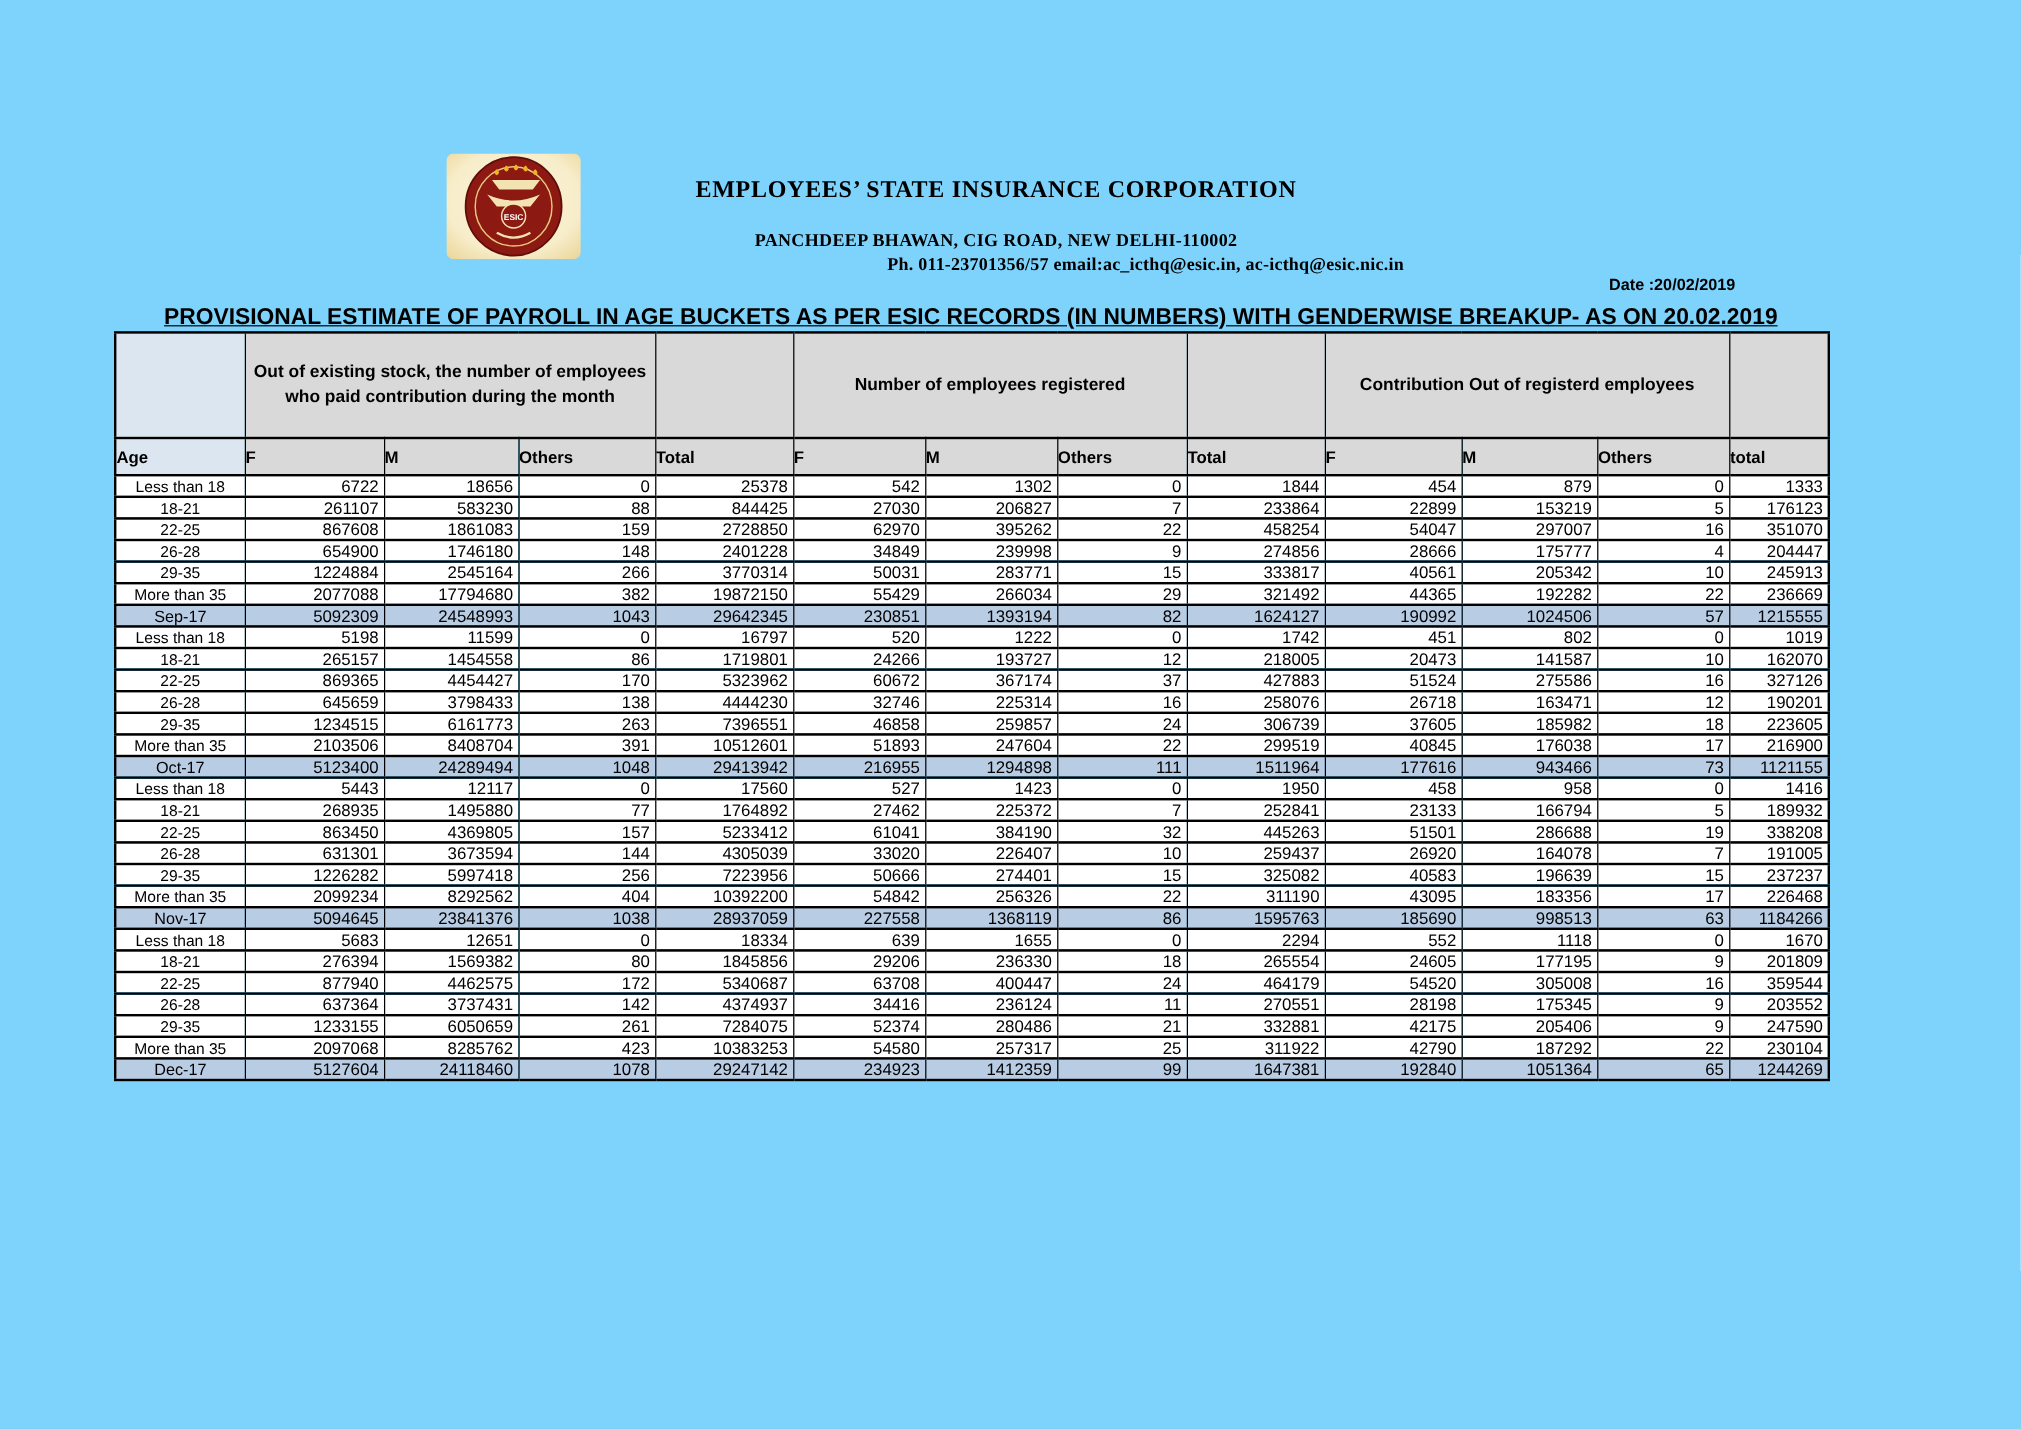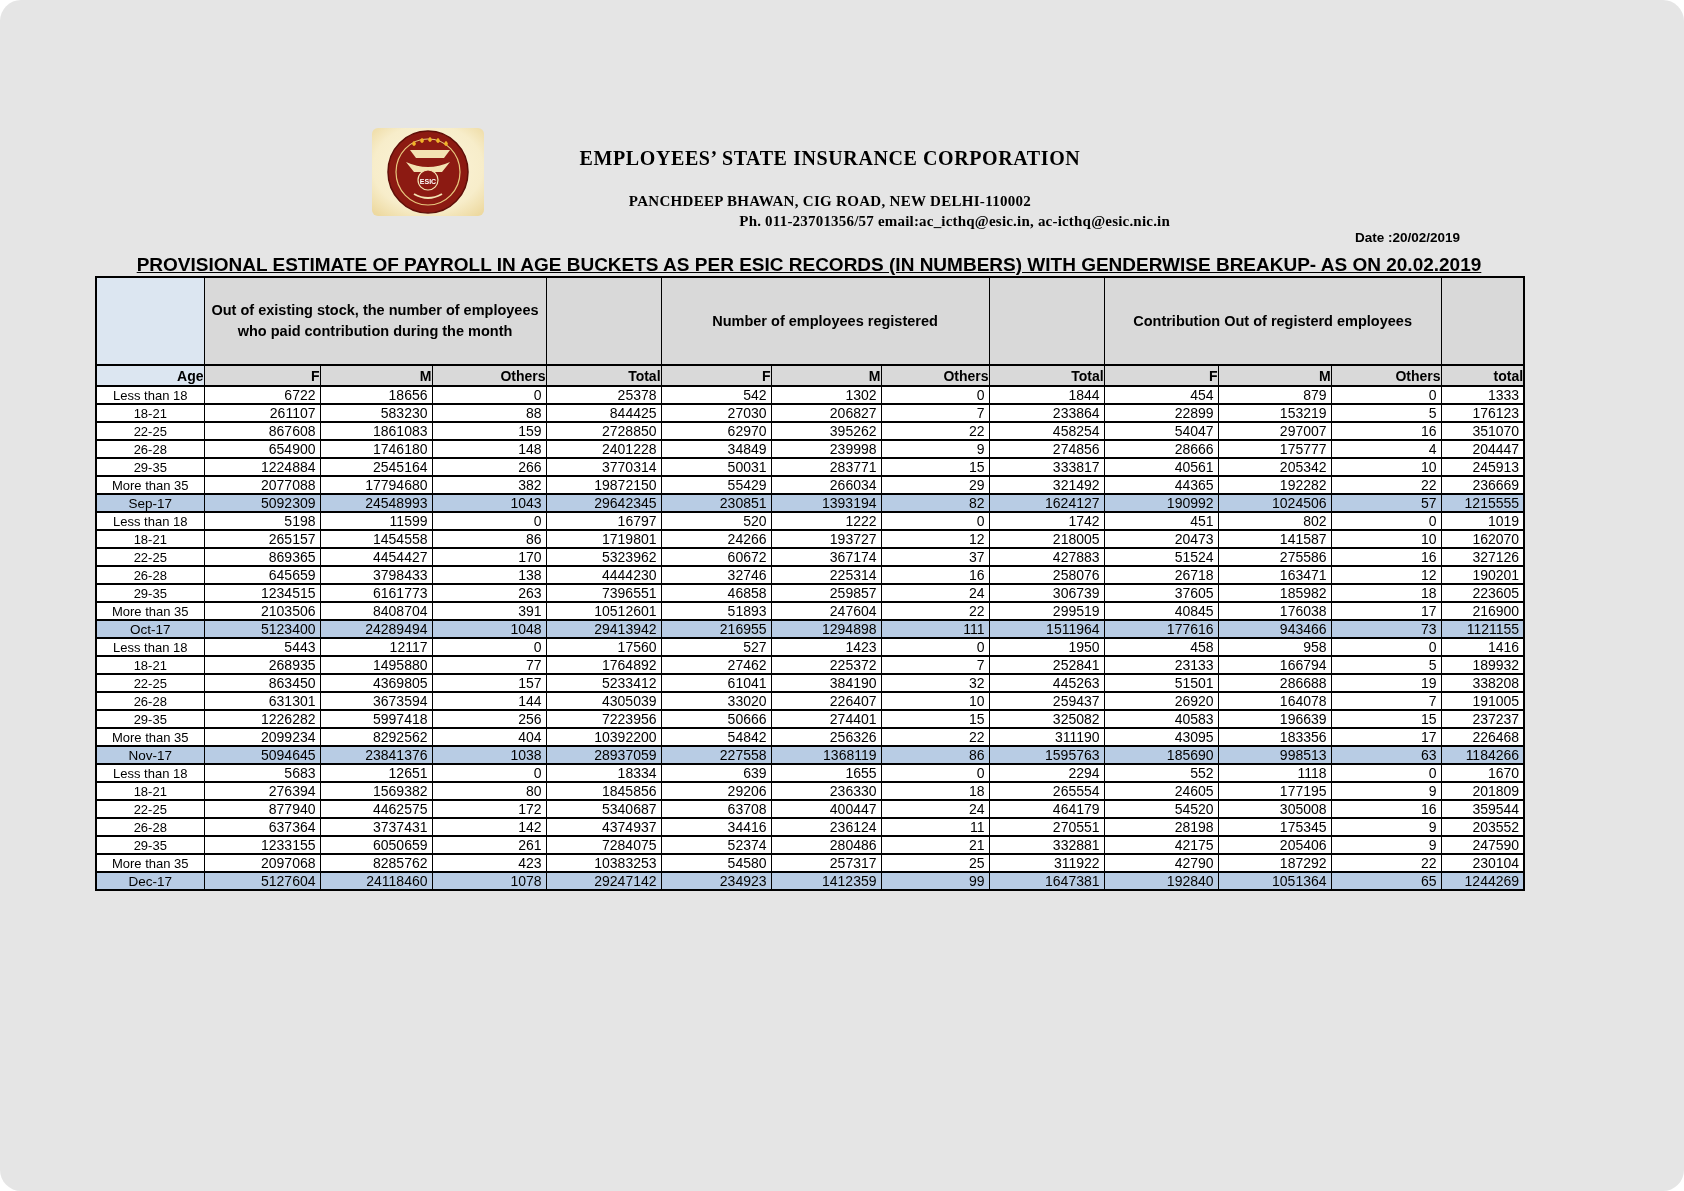--- a/index.html
+++ b/index.html
@@ -1,49 +1,49 @@
 <!DOCTYPE html>
 <html><head>
 <meta charset="utf-8">
 <style>
   * { margin:0; padding:0; box-sizing:border-box; }
   body { background:#ffffff; }
   .page {
-    position:relative; width:1684px; height:1191px; background:#e5e5e5;
-    font-family:"Liberation Sans", sans-serif; color:#000;border-radius:21px;
+    position:relative; width:1684px; height:1191px; background:#7dd3fc;
+    font-family:"Liberation Sans", sans-serif; color:#000;
   }
   .logo { position:absolute; left:372px; top:128px; width:112px; height:88px; }
   .org-block {
     position:absolute; left:490px; top:147px; width:680px; text-align:center;
     font-family:"Liberation Serif", serif; font-weight:bold;
   }
   .org-name { font-size:20px; letter-spacing:0.6px; }
   .org-address { font-size:15px; margin-top:23px; letter-spacing:0.3px; }
   .org-contact { font-size:15px; margin-top:3px; letter-spacing:0.2px;text-align:right; }
   .date-line {
-    position:absolute; top:230px; right:224px; font-size:13.5px; font-weight:bold;
+    position:absolute; top:230px; right:238px; font-size:13.5px; font-weight:bold;
   }
   .doc-title {
     position:absolute; left:95px; top:254px; width:1428px; text-align:center;
     font-size:19px; font-weight:bold; text-decoration:underline;
   }
   table.payroll {
     position:absolute; left:95px; top:276px; width:1428px;
     border-collapse:collapse; table-layout:fixed;
     font-size:14px;
   }
   table.payroll th, table.payroll td {
     border-left:1px solid #000; border-right:1px solid #000;
     border-top:2px solid #000; border-bottom:2px solid #000;
     overflow:hidden; white-space:nowrap;
   }
   table.payroll { border:2px solid #000; }
   tr.group-row th { height:88px; background:#d9d9d9; font-size:14.5px; font-weight:bold; text-align:center; vertical-align:middle; white-space:normal; line-height:21px; padding:0 4px; }
   tr.group-row th.age-corner { background:#dce6f1; }
-  tr.colhead-row th { height:21px; background:#d9d9d9; font-size:14px; font-weight:bold; text-align:right; }
+  tr.colhead-row th { height:31px; background:#d9d9d9; font-size:14px; font-weight:bold; text-align:left; }
   tr.colhead-row th.age-head { background:#dce6f1; }
   tbody tr { height:17px; background:#ffffff; }
   tbody td { text-align:right; padding-right:4px; font-size:14px; }
   tbody td.age-label { text-align:center; padding-right:0; font-size:13px; }
   tbody tr.summary { background:#b8cce4; }
   tbody tr.summary td.age-label { font-weight:normal; font-size:13.5px; }
 </style>
 </head>
 <body>
 

